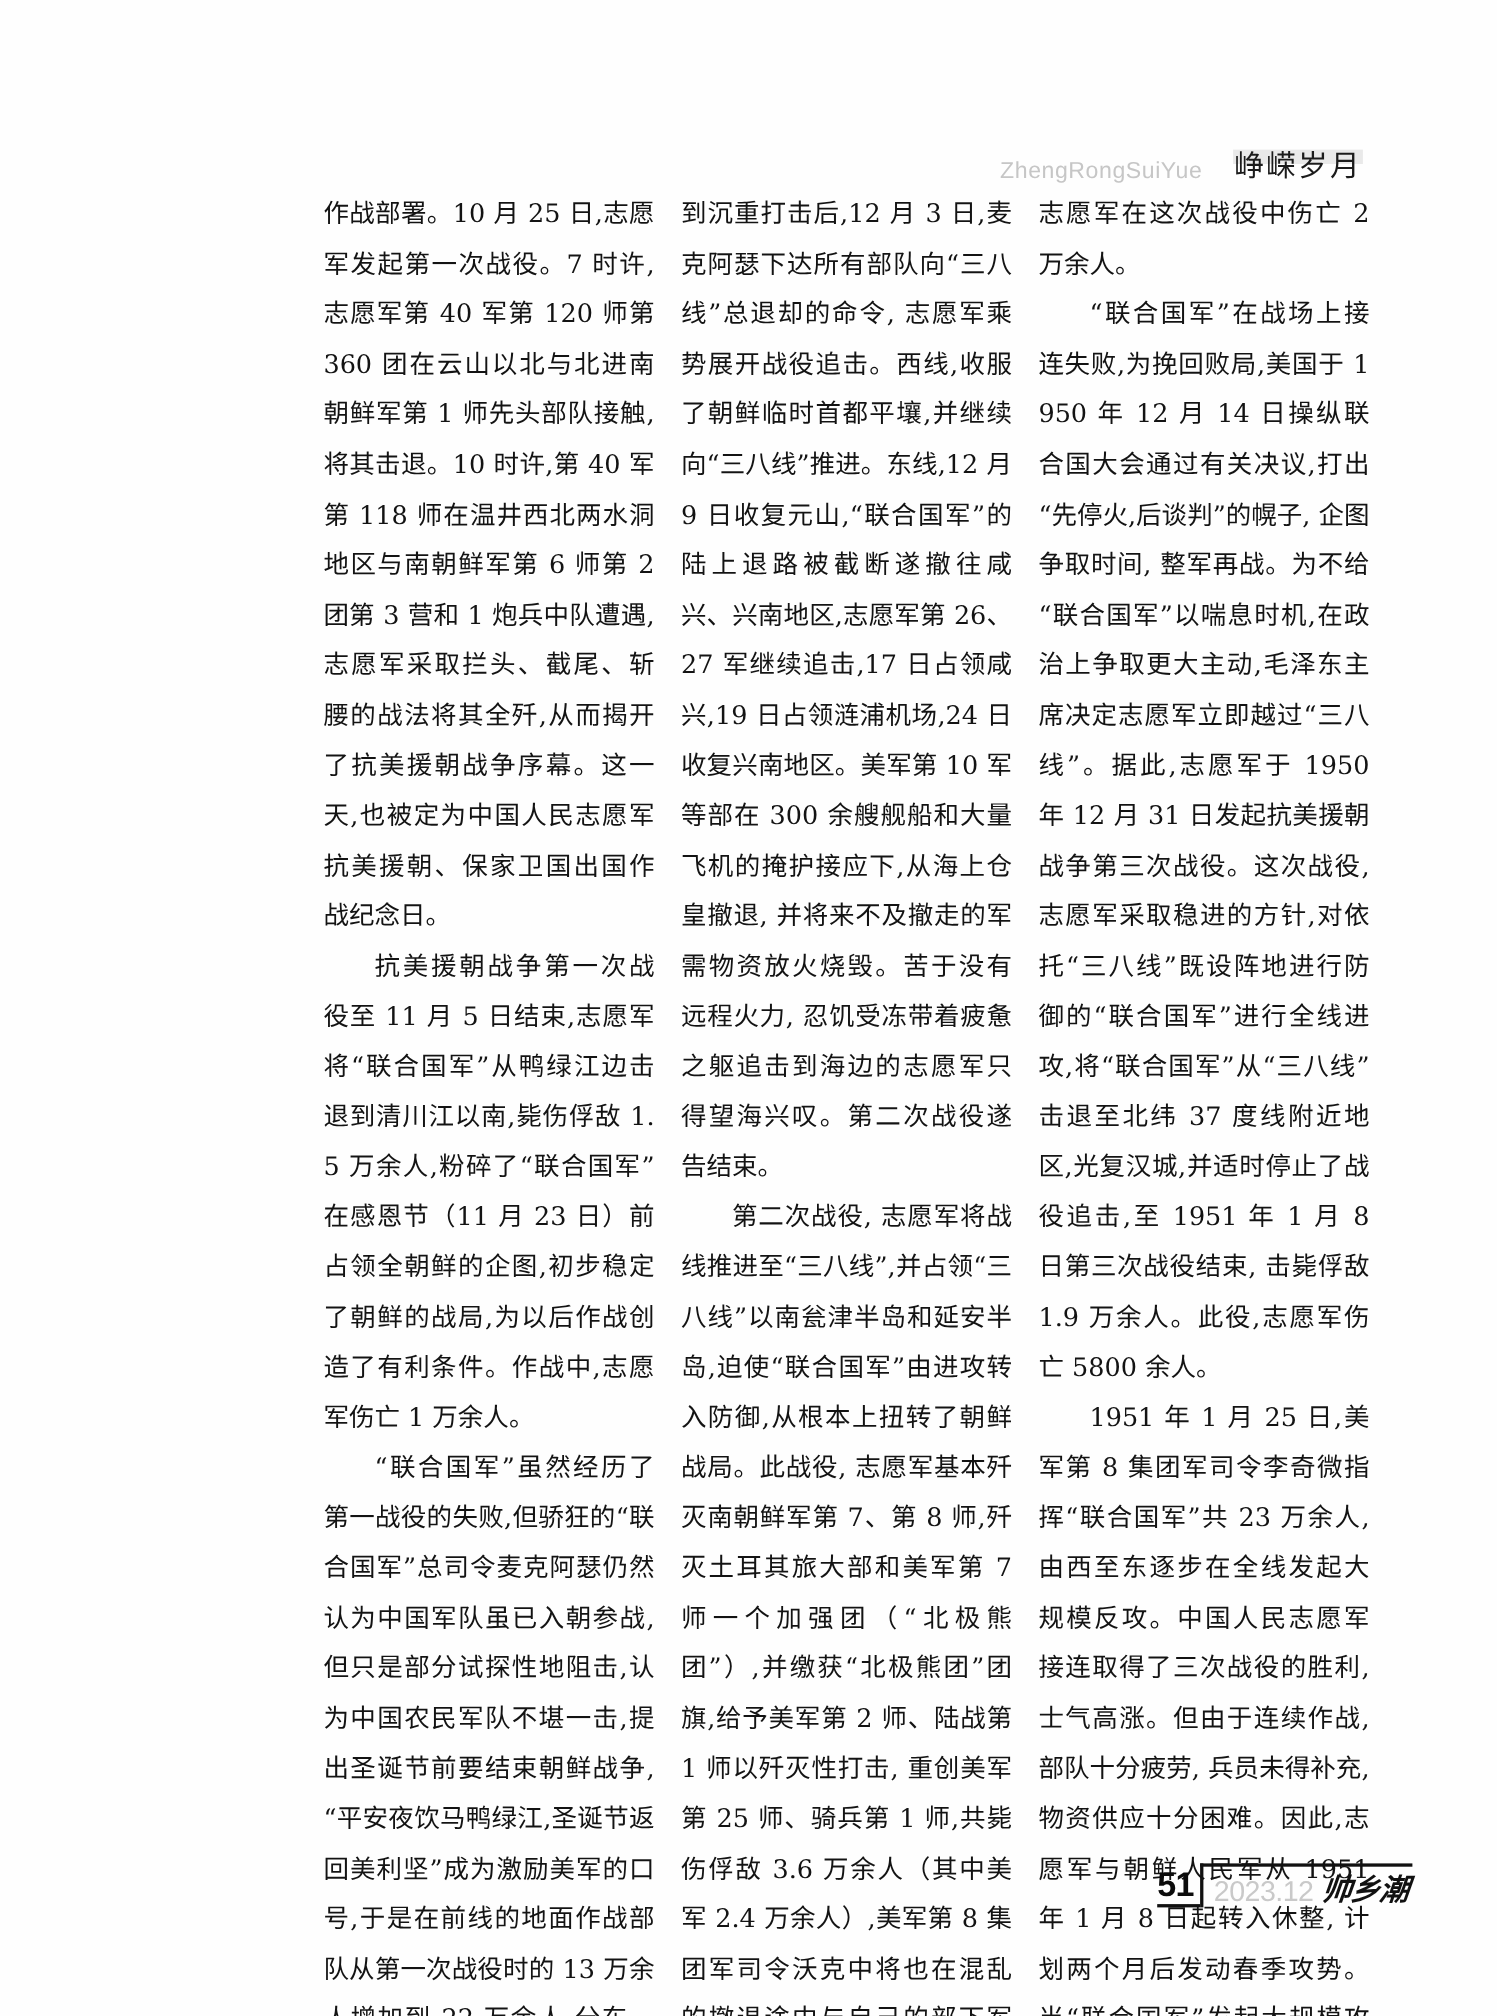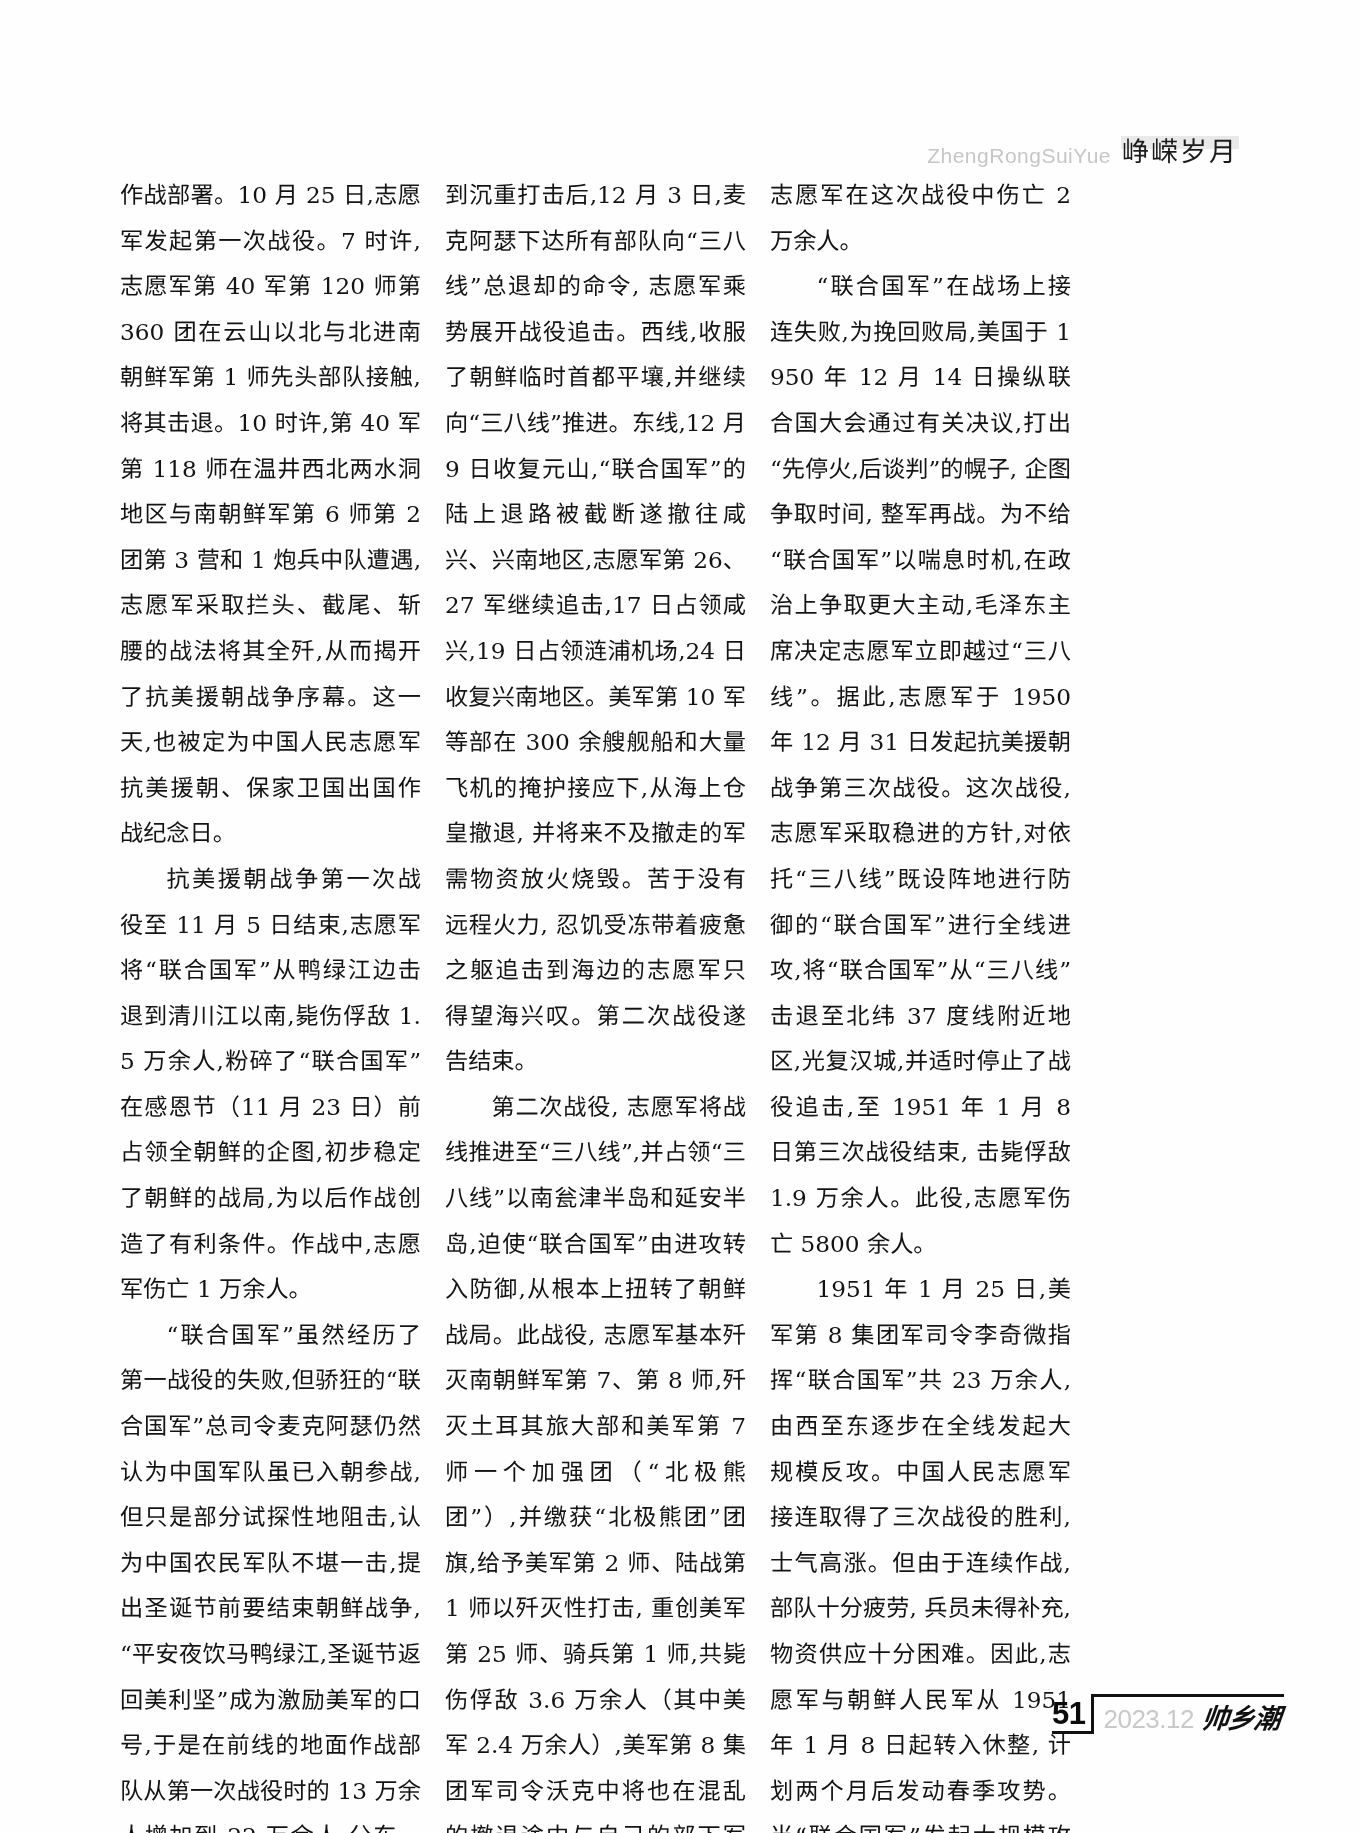--- a/index.html
+++ b/index.html
@@ -23,21 +23,21 @@
     background: #fefefe;
   }
 
   
   .running-head {
     position: absolute;
     top: 132px;
     right: 122px;
     display: flex;
     align-items: baseline;
-    gap: 10px;
+    gap: 28px;
     height: 44px;
   }
   .rh-pinyin {
     font-family: "Liberation Sans", sans-serif;
     font-size: 21px;
     letter-spacing: 0.5px;
     color: #c6c6c6;
     line-height: 1;
     position: relative;
     top: 6px;
@@ -62,20 +62,21 @@
 
   
   .columns {
     position: absolute;
     top: 172px;
     left: 120px;
     width: 1125px;
     height: 1480px;
     display: flex;
     gap: 24px;
+    justify-content: flex-end;
   }
   .col {
     width: 301px;
     flex: 0 0 301px;
   }
   .col p {
     margin: 0;
     font-size: 23.2px;
     line-height: 45.6px;
     text-align: justify;

